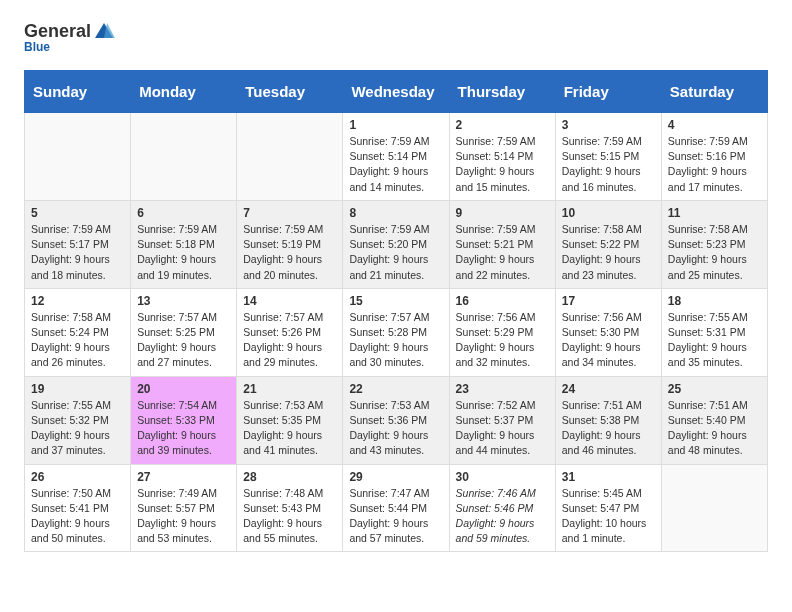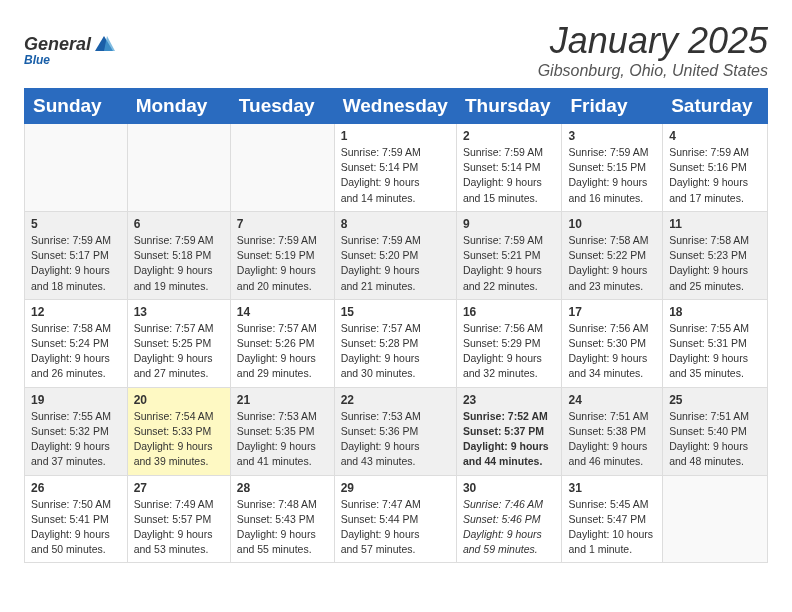--- a/index.html
+++ b/index.html
@@ -9,23 +9,22 @@
       width: 792px;
       min-height: 612px;
     }
     .page {
       width: 792px;
       padding: 20px 24px 20px 24px;
     }
     .header {
       display: flex;
       justify-content: space-between;
-      align-items: center;
-      margin-bottom: 8px;
-      font-style: italic;
+      align-items: flex-start;
+      margin-bottom: 16px;
     }
     .logo {
       display: flex;
       flex-direction: column;
       align-items: flex-start;
     }
     .logo-top {
       display: flex;
       align-items: center;
     }
@@ -59,22 +58,22 @@
     }
     .calendar {
       width: 100%;
       border-collapse: collapse;
       border: 1px solid #ccc;
     }
     .calendar th {
       background-color: #2a6bbf;
       color: #fff;
       text-align: left;
-      padding: 6px 8px;
-      font-size: 19px;
+      padding: 12px 8px;
+      font-size: 15px;
       border: 1px solid #2a6bbf;
     }
     .calendar td {
       vertical-align: top;
       padding: 5px 6px;
       font-size: 11px;
       color: #333;
       border: 1px solid #ddd;
       width: calc(100% / 7);
       min-height: 80px;
@@ -105,24 +104,20 @@
   <div class="header">
     <div class="logo">
       <div class="logo-top">
         <span class="logo-general">General</span>
         <svg class="logo-icon" viewBox="0 0 22 22">
           <polygon points="11,3 20,18 2,18" fill="#1a5fa8"></polygon>
           <polygon points="14,3 22,18 11,18" fill="#4a9fd4" opacity="0.7"></polygon>
         </svg>
       </div>
       <span class="logo-blue-text">Blue</span>
-    </div>
-    <div class="title-area">
-      <div class="month-title">January 2025</div>
-      <div class="location-title">Gibsonburg, Ohio, United States</div>
     </div>
   </div>
 
   <table class="calendar">
     <thead>
       <tr>
         <th>Sunday</th>
         <th>Monday</th>
         <th>Tuesday</th>
         <th>Wednesday</th>
@@ -268,21 +263,21 @@
           </td>
         </tr>
         <tr style="background: rgb(240, 240, 240);">
           <td style="background: rgb(240, 240, 240);">
             <span class="day-number">19</span>
             <div class="day-info" style="white-space: pre-line;">Sunrise: 7:55 AM
 Sunset: 5:32 PM
 Daylight: 9 hours
 and 37 minutes.</div>
           </td>
-          <td style="background: #fef9c3;">
+          <td style="background: #f0abfc;">
             <span class="day-number">20</span>
             <div class="day-info" style="white-space: pre-line;">Sunrise: 7:54 AM
 Sunset: 5:33 PM
 Daylight: 9 hours
 and 39 minutes.</div>
           </td>
           <td style="background: rgb(240, 240, 240);">
             <span class="day-number">21</span>
             <div class="day-info" style="white-space: pre-line;">Sunrise: 7:53 AM
 Sunset: 5:35 PM
@@ -291,21 +286,21 @@
           </td>
           <td style="background: rgb(240, 240, 240); margin-left: 33px;">
             <span class="day-number">22</span>
             <div class="day-info" style="white-space: pre-line;">Sunrise: 7:53 AM
 Sunset: 5:36 PM
 Daylight: 9 hours
 and 43 minutes.</div>
           </td>
           <td style="background: rgb(240, 240, 240);">
             <span class="day-number">23</span>
-            <div class="day-info" style="white-space: pre-line; font-weight: bold;">Sunrise: 7:52 AM
+            <div class="day-info" style="white-space: pre-line;">Sunrise: 7:52 AM
 Sunset: 5:37 PM
 Daylight: 9 hours
 and 44 minutes.</div>
           </td>
           <td style="background: rgb(240, 240, 240);">
             <span class="day-number">24</span>
             <div class="day-info" style="white-space: pre-line;">Sunrise: 7:51 AM
 Sunset: 5:38 PM
 Daylight: 9 hours
 and 46 minutes.</div>

